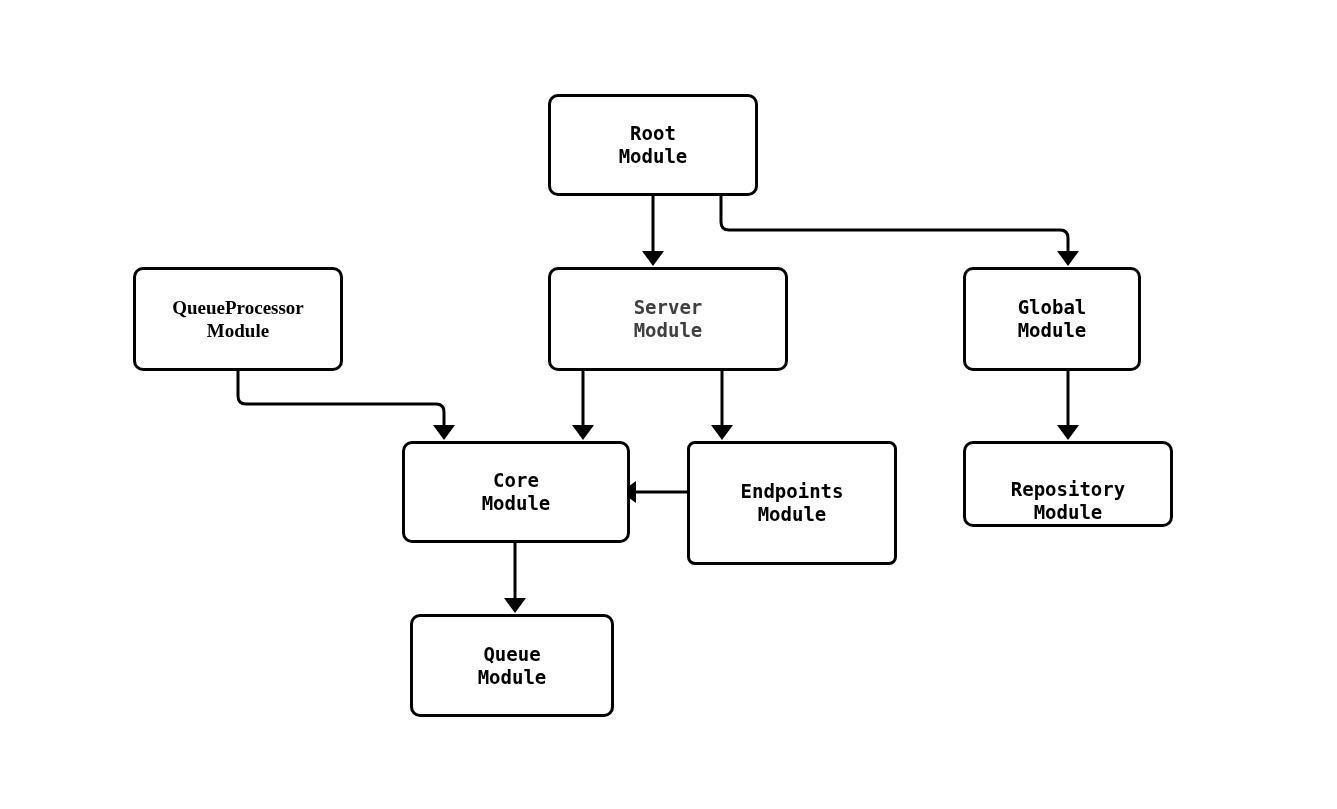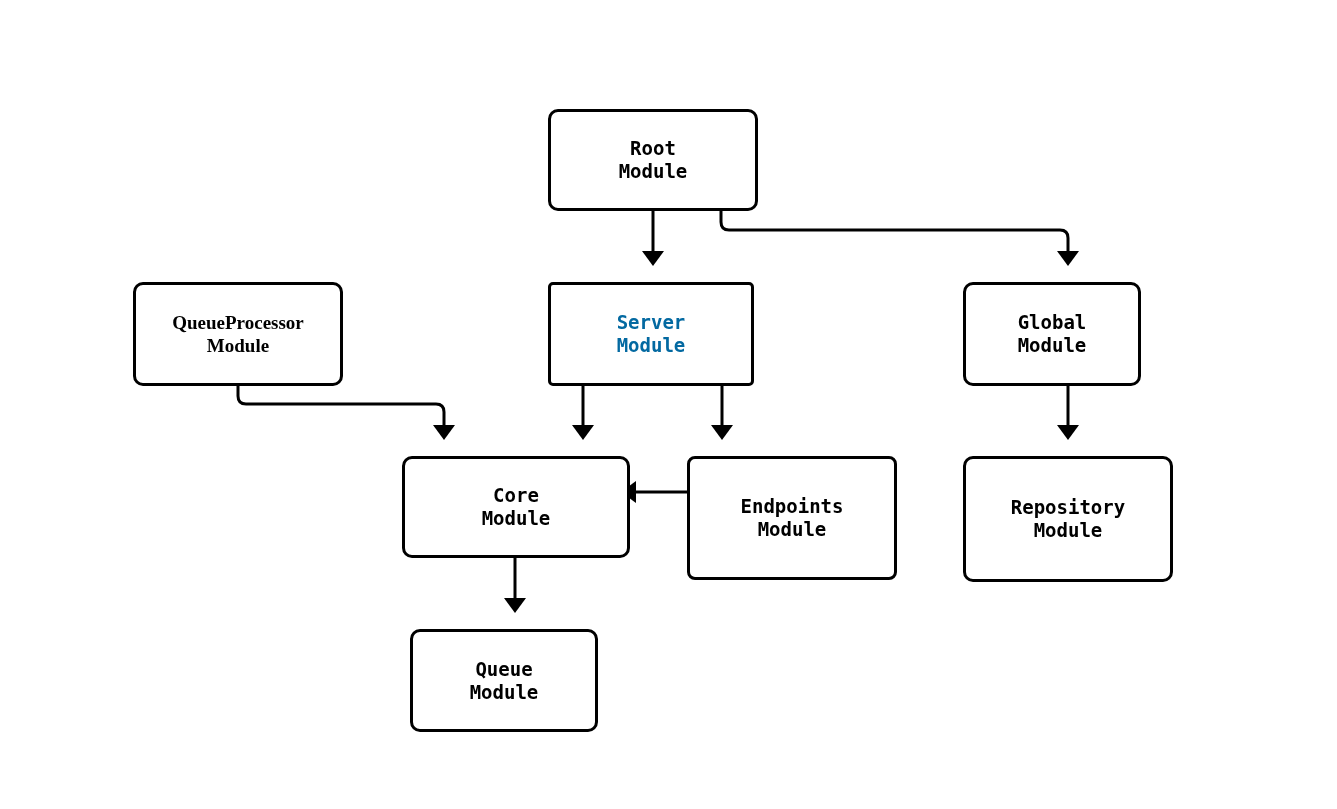--- a/index.html
+++ b/index.html
@@ -38,21 +38,20 @@
     flex-direction: column;
     align-items: center;
     justify-content: center;
     text-align: center;
     color: #000000;
     font-family: "DejaVu Sans Mono", "Liberation Mono", monospace;
     font-weight: 700;
     font-size: 19px;
     line-height: 23px;
     letter-spacing: 0px;
-    margin-top: 15px;
   }
   .node-line {
     display: block;
     white-space: pre;
   }
 </style>
 </head>
 <body>
 
 <div id="diagram-canvas">
@@ -83,43 +82,43 @@
   <div class="node" id="node-root" style="left: 548px; top: 94px; width: 210px; height: 102px; border-width: 3px; border-color: rgb(0, 0, 0); border-radius: 10px; color: rgb(0, 0, 0);">
     <span class="node-line">Root</span>
     <span class="node-line">Module</span>
   </div>
 
   <div class="node" id="node-queueprocessor" style="left: 133px; top: 267px; width: 210px; height: 104px; border-width: 3px; border-color: rgb(0, 0, 0); border-radius: 10px; color: rgb(0, 0, 0); font-family: Liberation Serif, serif;">
     <span class="node-line">QueueProcessor</span>
     <span class="node-line">Module</span>
   </div>
 
-  <div class="node" id="node-server" style="left: 548px; top: 267px; width: 206px; height: 104px; border-width: 3px; border-color: rgb(0, 0, 0); border-radius: 5px; color: #0369a1;">
+  <div class="node" id="node-server" style="left: 548px; top: 267px; width: 240px; height: 104px; border-width: 3px; border-color: rgb(0, 0, 0); border-radius: 10px; color: #404040;">
     <span class="node-line">Server</span>
     <span class="node-line">Module</span>
   </div>
 
   <div class="node" id="node-global" style="left: 963px; top: 267px; width: 178px; height: 104px; border-width: 3px; border-color: rgb(0, 0, 0); border-radius: 10px; color: rgb(0, 0, 0);">
     <span class="node-line">Global</span>
     <span class="node-line">Module</span>
   </div>
 
   <div class="node" id="node-core" style="left: 402px; top: 441px; width: 228px; height: 102px; border-width: 3px; border-color: rgb(0, 0, 0); border-radius: 10px; color: rgb(0, 0, 0);">
     <span class="node-line">Core</span>
     <span class="node-line">Module</span>
   </div>
 
   <div class="node" id="node-endpoints" style="left: 687px; top: 441px; width: 210px; height: 124px; border-width: 3px; border-color: rgb(0, 0, 0); border-radius: 8px; color: rgb(0, 0, 0);">
     <span class="node-line">Endpoints</span>
     <span class="node-line">Module</span>
   </div>
 
-  <div class="node" id="node-repository" style="left: 963px; top: 441px; width: 210px; height: 126px; border-width: 3px; border-color: rgb(0, 0, 0); border-radius: 10px; color: rgb(0, 0, 0);">
+  <div class="node" id="node-repository" style="left: 963px; top: 441px; width: 210px; height: 86px; border-width: 3px; border-color: rgb(0, 0, 0); border-radius: 10px; color: rgb(0, 0, 0); justify-content: flex-end;">
     <span class="node-line">Repository</span>
     <span class="node-line">Module</span>
   </div>
 
-  <div class="node" id="node-queue" style="left: 410px; top: 614px; width: 188px; height: 103px; border-width: 3px; border-color: rgb(0, 0, 0); border-radius: 10px; color: rgb(0, 0, 0);">
+  <div class="node" id="node-queue" style="left: 410px; top: 614px; width: 204px; height: 103px; border-width: 3px; border-color: rgb(0, 0, 0); border-radius: 10px; color: rgb(0, 0, 0);">
     <span class="node-line">Queue</span>
     <span class="node-line">Module</span>
   </div>
 
 </div>
 
 </body></html>

